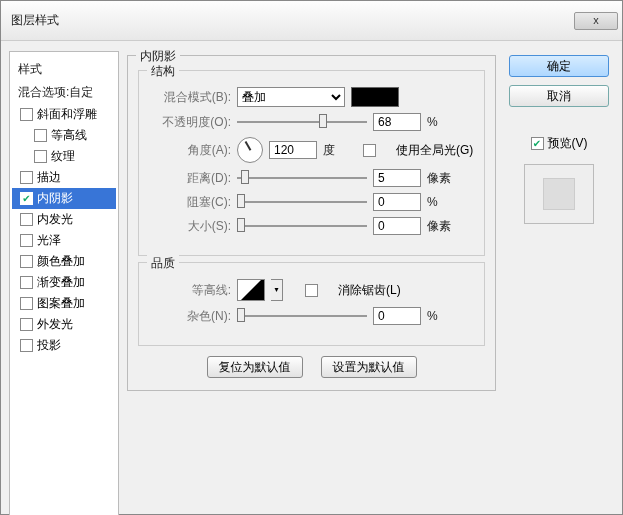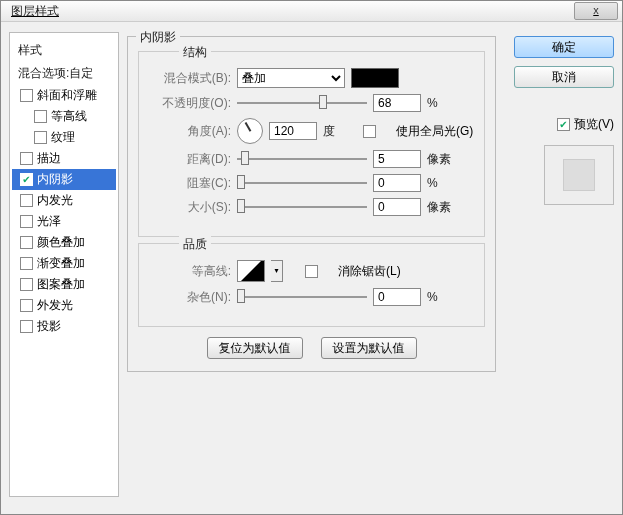--- a/index.html
+++ b/index.html
@@ -1,53 +1,53 @@
 <!DOCTYPE html>
 <html><head>
 <meta charset="utf-8">
 <style>
 * { box-sizing: border-box; margin: 0; padding: 0; font-family: "Microsoft YaHei", SimSun, sans-serif; font-size: 12px; }
 body { background: #e8e8e8; }
 .window { width: 623px; height: 515px; background: #f0f0f0; border: 1px solid #888; box-shadow: 2px 2px 8px rgba(0,0,0,0.3); }
-.titlebar { height: 21px; background: linear-gradient(#fdfdfd, #e8e8e8); border-bottom: 1px solid #ccc; display: flex; align-items: center; padding: 0 4px 0 10px; text-decoration: underline; }
+.titlebar { height: 40px; background: linear-gradient(#fdfdfd, #e8e8e8); border-bottom: 1px solid #ccc; display: flex; align-items: center; padding: 0 4px 0 10px; }
 .titlebar .title { flex: 1; color: #222; }
 .titlebar .close { width: 44px; height: 18px; background: linear-gradient(#eaeaea,#d0d0d0); border: 1px solid #999; border-radius: 2px; text-align: center; line-height: 14px; font-size: 11px; color: #333; cursor: pointer; }
 .content { display: flex; padding: 10px 8px; height: calc(100% - 28px); gap: 6px; }
 .left-panel { width: 110px; border: 1px solid #bbb; background: #fff; padding: 6px 2px; }
 .left-title { padding: 3px 6px; color: #222; }
 .left-sub { padding: 3px 6px; color: #222; }
 .left-item { display: flex; align-items: center; padding: 2px 4px 2px 8px; cursor: pointer; gap: 4px; }
 .left-item.indent { padding-left: 22px; }
 .left-item.selected { background: #3875d7; color: #fff; }
 .cbx { width: 13px; height: 13px; border: 1px solid #888; background: #fff; display: inline-flex; align-items: center; justify-content: center; font-size: 10px; color: #0a0; }
 .cbx.checked::after { content: "✔"; color: #1a6; font-size: 10px; line-height: 1; }
 .left-item.selected .cbx { border-color: #fff; }
 .mid-panel { flex: 1; padding: 4px 2px; }
 .fieldset { border: 1px solid #bbb; padding: 8px 10px 12px 10px; margin-bottom: 8px; position: relative; }
 .fs-title { position: absolute; top: -8px; left: 8px; background: #f0f0f0; padding: 0 4px; color: #222; }
 .inner-fs { border: 1px solid #ccc; padding: 10px 8px 14px 8px; margin-top: 6px; position: relative; }
-.inner-fs .fs-title { background: #f0f0f0; margin-left: 32px; }
+.inner-fs .fs-title { background: #f0f0f0; }
 .row { display: flex; align-items: center; margin: 6px 0; gap: 6px; }
 .lbl { width: 84px; text-align: right; color: #737373; }
 .combo { display: flex; align-items: center; }
 .combo select { width: 108px; height: 20px; border: 1px solid #888; background: #fff; }
 .swatch { width: 48px; height: 20px; background: #000; border: 1px solid #666; margin-left: 6px; }
 .slider { width: 130px; height: 16px; position: relative; display: flex; align-items: center; }
 .slider .track { height: 2px; background: #999; width: 100%; }
 .slider .thumb { position: absolute; width: 8px; height: 14px; background: #eee; border: 1px solid #777; top: 0; }
 .numbox { width: 48px; height: 18px; border: 1px solid #888; background: #fff; text-align: left; padding: 1px 4px; }
 .unit { width: 34px; color: #222; }
 .dial { width: 26px; height: 26px; border: 1px solid #888; border-radius: 50%; background: #fff; position: relative; }
 .dial::after { content: ""; position: absolute; width: 2px; height: 10px; background: #333; left: 12px; top: 2px; transform-origin: 50% 11px; transform: rotate(-30deg); }
 .ckline { display: flex; align-items: center; gap: 20px; }
 .contour-sw { width: 28px; height: 22px; border: 1px solid #888; background: linear-gradient(135deg,#fff 0%,#fff 48%,#000 52%,#000 100%); }
 .contour-dd { width: 12px; height: 22px; border: 1px solid #888; border-left: none; background: #eee; text-align: center; line-height: 20px; font-size: 8px; }
 .btn-row { display: flex; gap: 18px; justify-content: center; margin-top: 10px; }
 .btn { min-width: 96px; height: 22px; border: 1px solid #888; background: linear-gradient(#fefefe,#e2e2e2); border-radius: 3px; text-align: center; line-height: 20px; cursor: pointer; padding: 0 8px; }
-.right-panel { width: 110px; display: flex; flex-direction: column; gap: 8px; padding-top: 4px; align-items: flex-end; }
+.right-panel { width: 110px; display: flex; flex-direction: column; gap: 8px; padding-top: 4px; align-items: center; }
 .rbtn { width: 100px; height: 22px; border: 1px solid #7aa; border-radius: 3px; text-align: center; line-height: 20px; cursor: pointer; background: linear-gradient(#fefefe,#e4e4e4); }
 .rbtn.primary { background: linear-gradient(#d6ecff,#aed7ff); border-color: #4a90d9; }
 .preview-ck { display: flex; align-items: center; gap: 4px; margin-top: 20px; }
 .preview-box { width: 70px; height: 60px; border: 1px solid #bbb; background: #eee; display: flex; align-items: center; justify-content: center; margin-top: 4px; }
 .preview-inner { width: 32px; height: 32px; background: #ddd; border: 1px solid #ccc; }
 </style>
 </head>
 <body>
 
 <div class="window">

